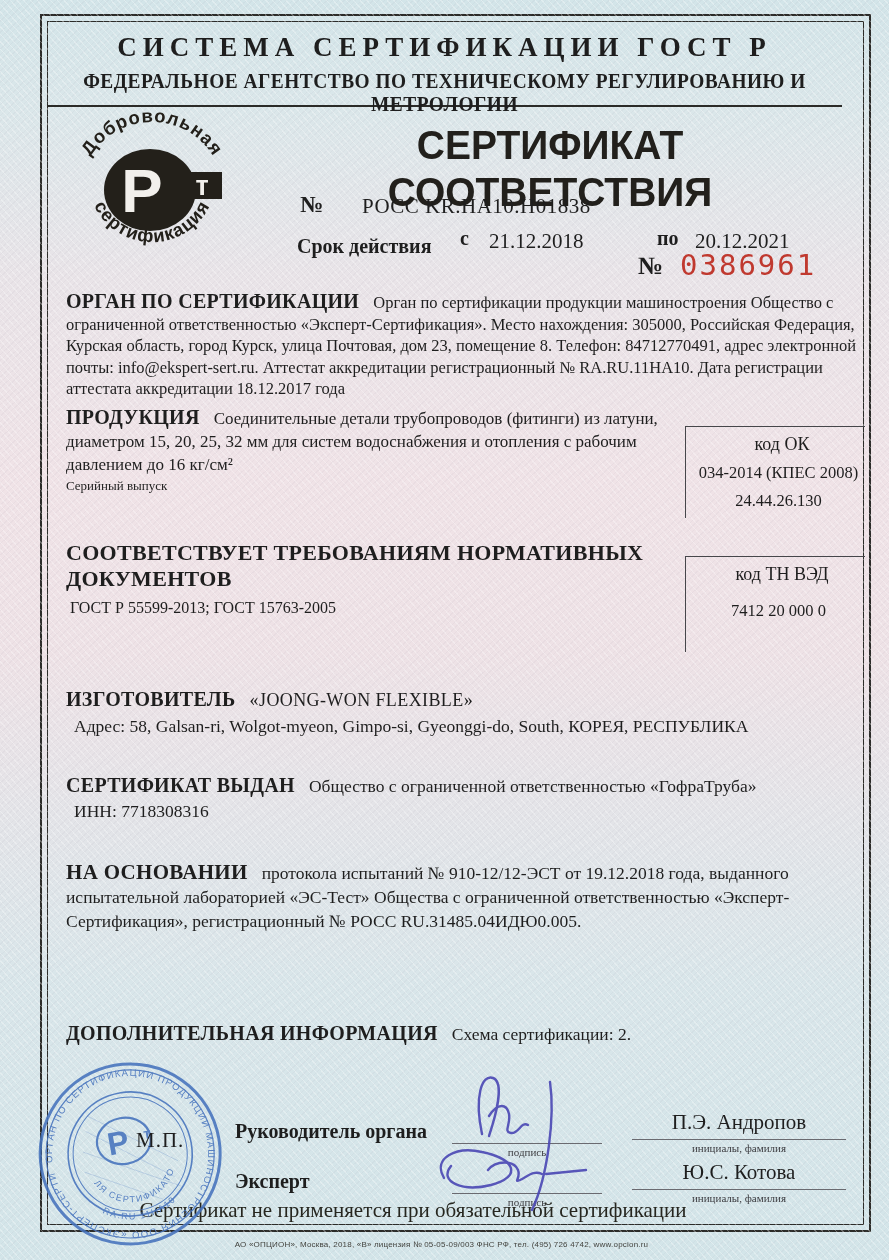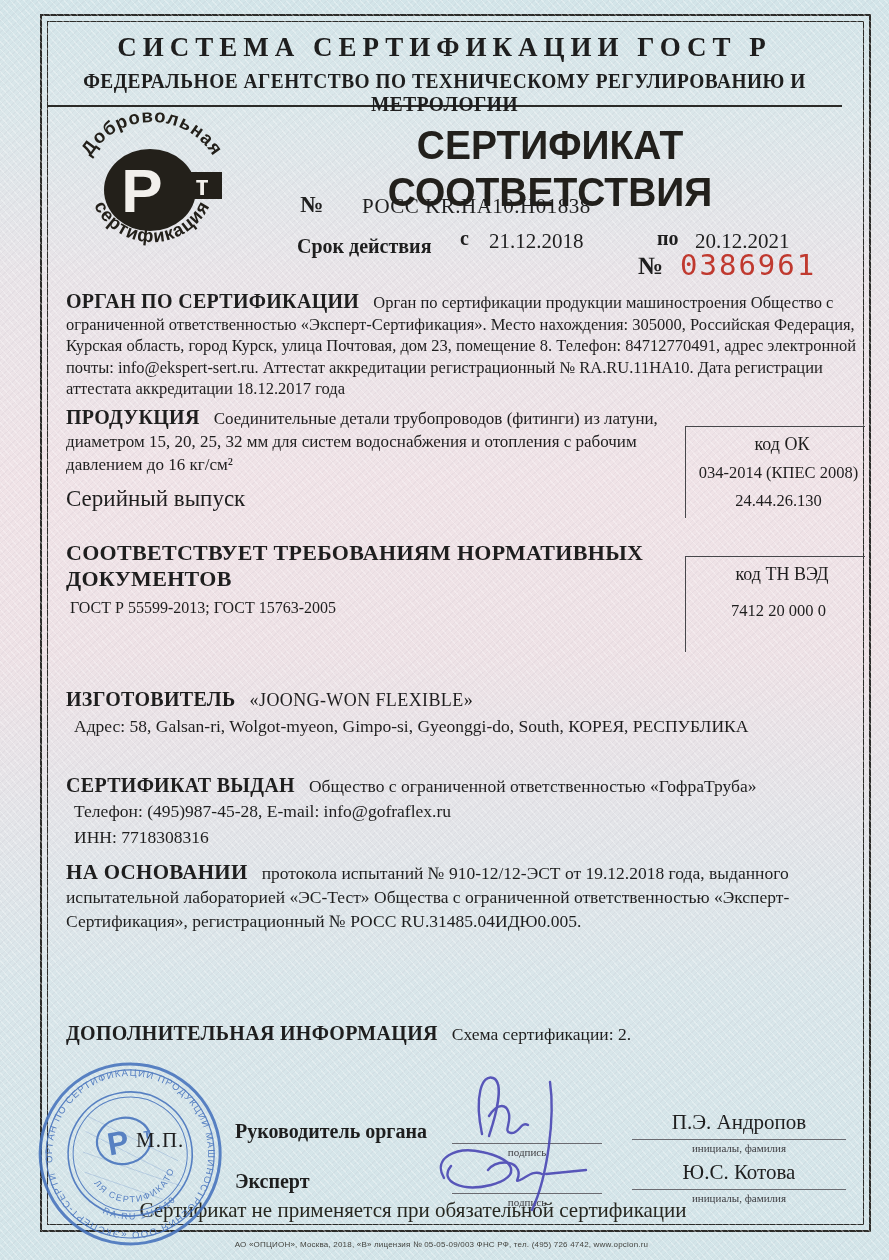--- a/index.html
+++ b/index.html
@@ -99,21 +99,21 @@
   }
 
   .sec { position: absolute; left: 66px; }
   .sec-heading { font-weight: bold; font-size: 20px; letter-spacing: 0.3px; padding-right: 14px; }
   .sec-text { font-size: 16.5px; line-height: 21.5px; }
 
   .sec-organ { top: 290px; width: 802px; }
 
   .sec-product { top: 406px; width: 628px; }
   .sec-product .sec-text { font-size: 17px; line-height: 23px; }
-  .product-serial { font-size: 23px; margin-top: 10px; }
+  .product-serial { font-size: 13px; margin-top: 2px; }
 
   .code-box {
     position: absolute; left: 685px; width: 180px;
     border-left: 1.5px solid #46464a;
     border-top: 1.5px solid #46464a;
     padding: 7px 0 0 13px;
     box-sizing: border-box;
     text-align: center;
   }
   .code-ok { top: 426px; height: 92px; }
@@ -256,21 +256,20 @@
       <div class="code-value">7412 20 000 0</div>
     </div>
 
     <div class="sec sec-manufacturer">
       <span class="sec-heading">ИЗГОТОВИТЕЛЬ</span><span class="manufacturer-name">«JOONG-WON FLEXIBLE»</span>
       <div class="sub-line">Адрес: 58, Galsan-ri, Wolgot-myeon, Gimpo-si, Gyeonggi-do, South, КОРЕЯ, РЕСПУБЛИКА</div>
     </div>
 
     <div class="sec sec-issued">
       <span class="sec-heading">СЕРТИФИКАТ ВЫДАН</span><span class="issued-name">Общество с ограниченной ответственностью «ГофраТруба»</span>
-      <div class="sub-line">Телефон: (495)987-45-28, E-mail: info@gofraflex.ru</div>
       <div class="sub-line">ИНН: 7718308316</div>
     </div>
 
     <div class="sec sec-basis">
       <span class="sec-heading">НА ОСНОВАНИИ</span><span class="sec-text">протокола испытаний № 910-12/12-ЭСТ от 19.12.2018 года, выданного испытательной лабораторией «ЭС-Тест» Общества с ограниченной ответственностью «Эксперт-Сертификация», регистрационный № РОСС RU.31485.04ИДЮ0.005.</span>
     </div>
 
     <div class="sec sec-additional">
       <span class="sec-heading">ДОПОЛНИТЕЛЬНАЯ ИНФОРМАЦИЯ</span><span class="additional-text">Схема сертификации: 2.</span>
     </div>

